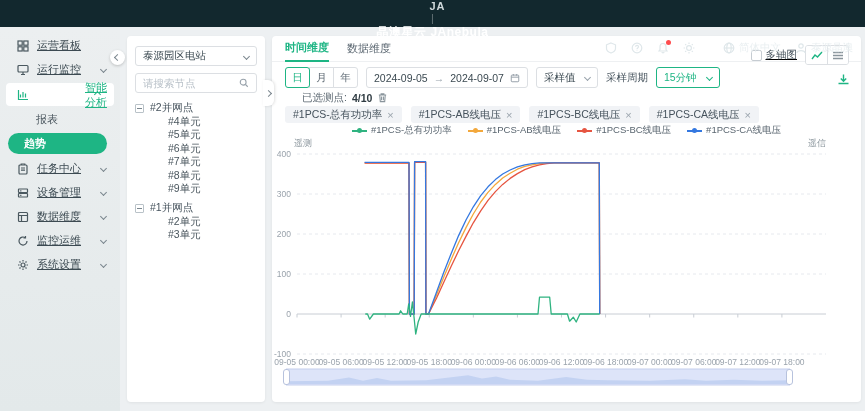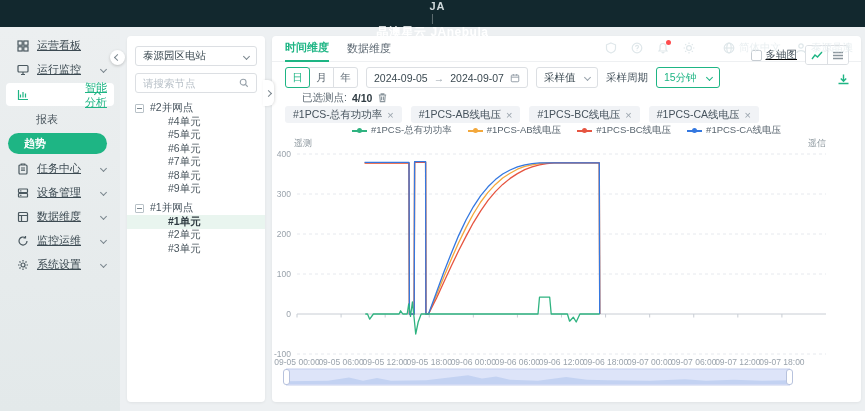--- a/index.html
+++ b/index.html
@@ -282,21 +282,20 @@
   <div class="tree-leaf">#4单元</div>
   <div class="tree-leaf">#5单元</div>
   <div class="tree-leaf">#6单元</div>
   <div class="tree-leaf">#7单元</div>
   <div class="tree-leaf">#8单元</div>
   <div class="tree-leaf">#9单元</div>
   <div class="tree-group">
     <span class="treebox"></span>
     <span>#1并网点</span>
   </div>
-  <div class="tree-leaf selected">#1单元</div>
   <div class="tree-leaf">#2单元</div>
   <div class="tree-leaf">#3单元</div>
 </div>
 <div id="tree-expander">
   <span class="chev right"></span>
 </div>
 
 <div id="main-card">
   <div id="tabs-row">
     <span class="tab active">时间维度</span>

